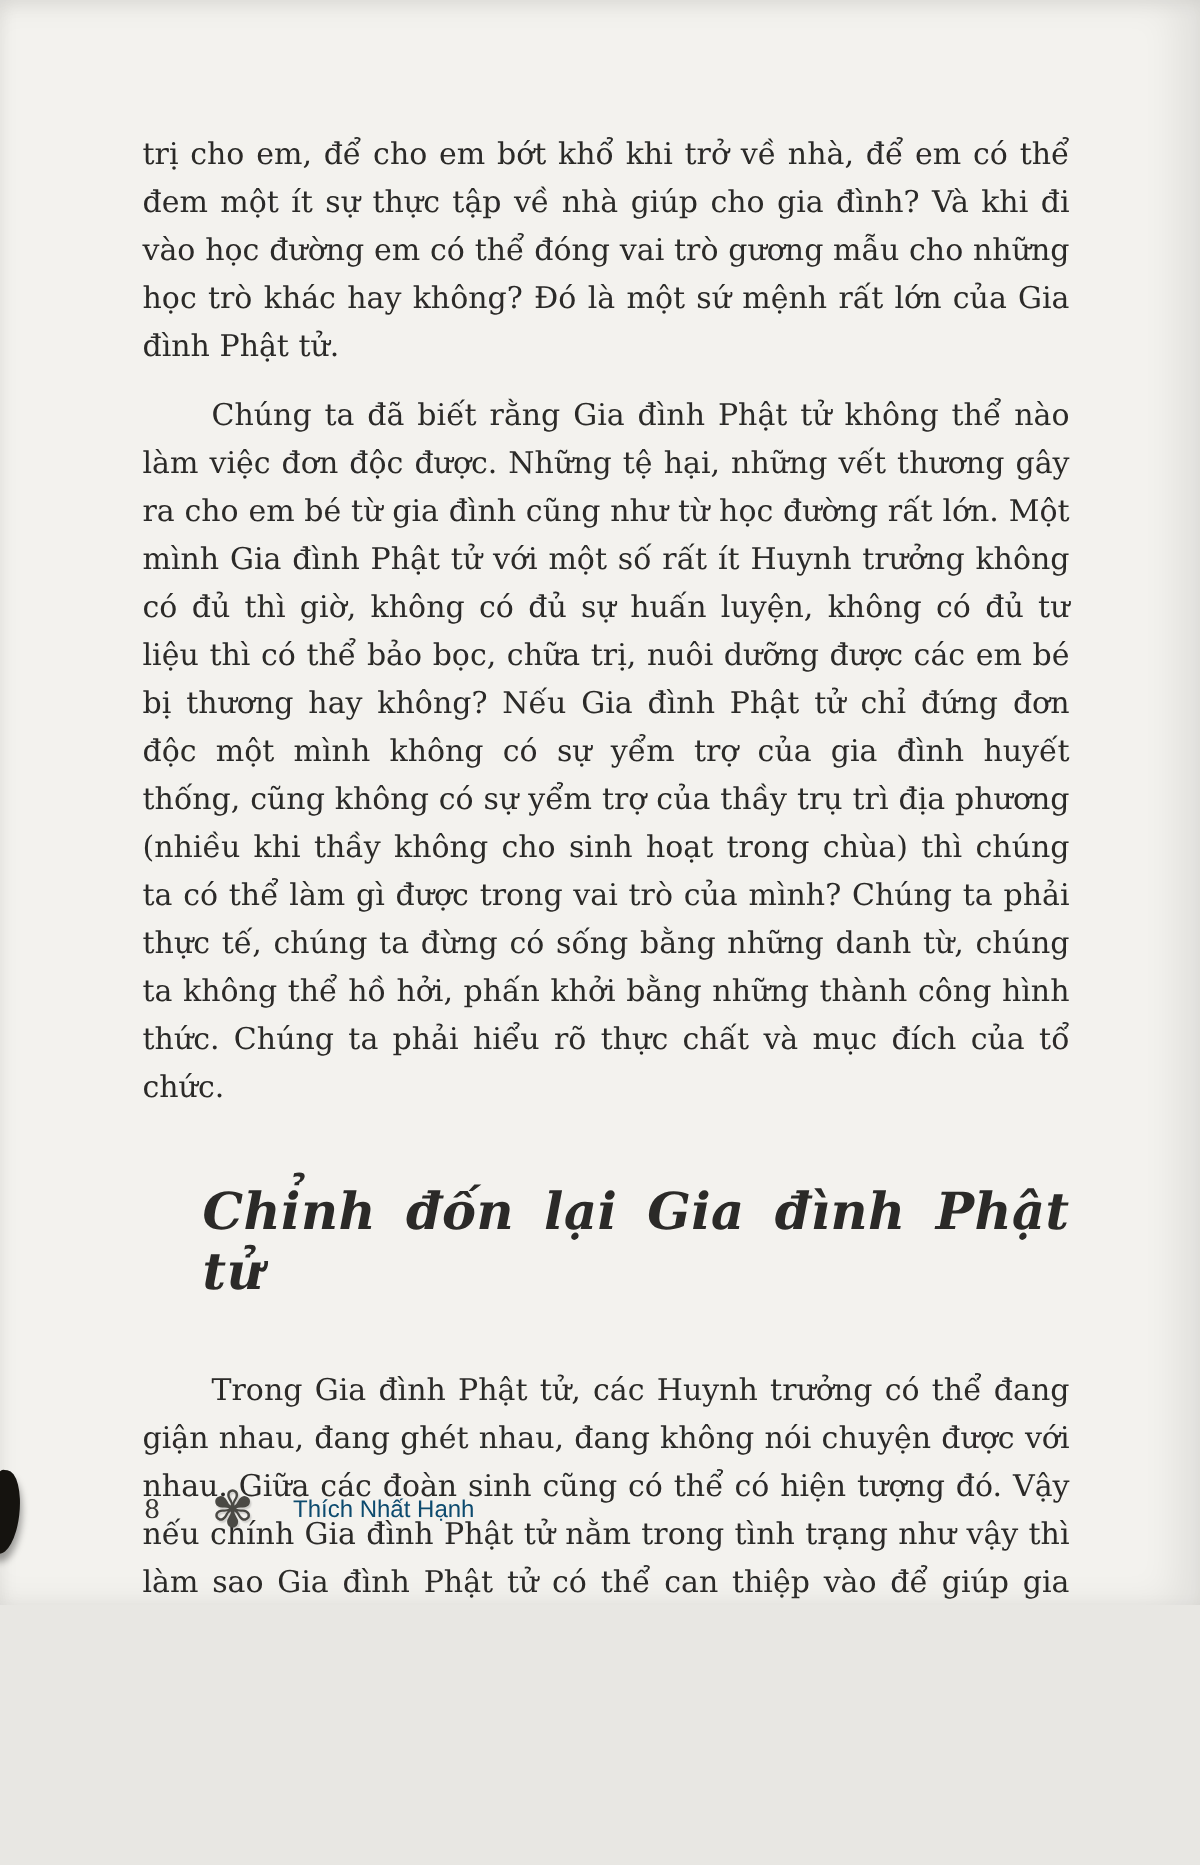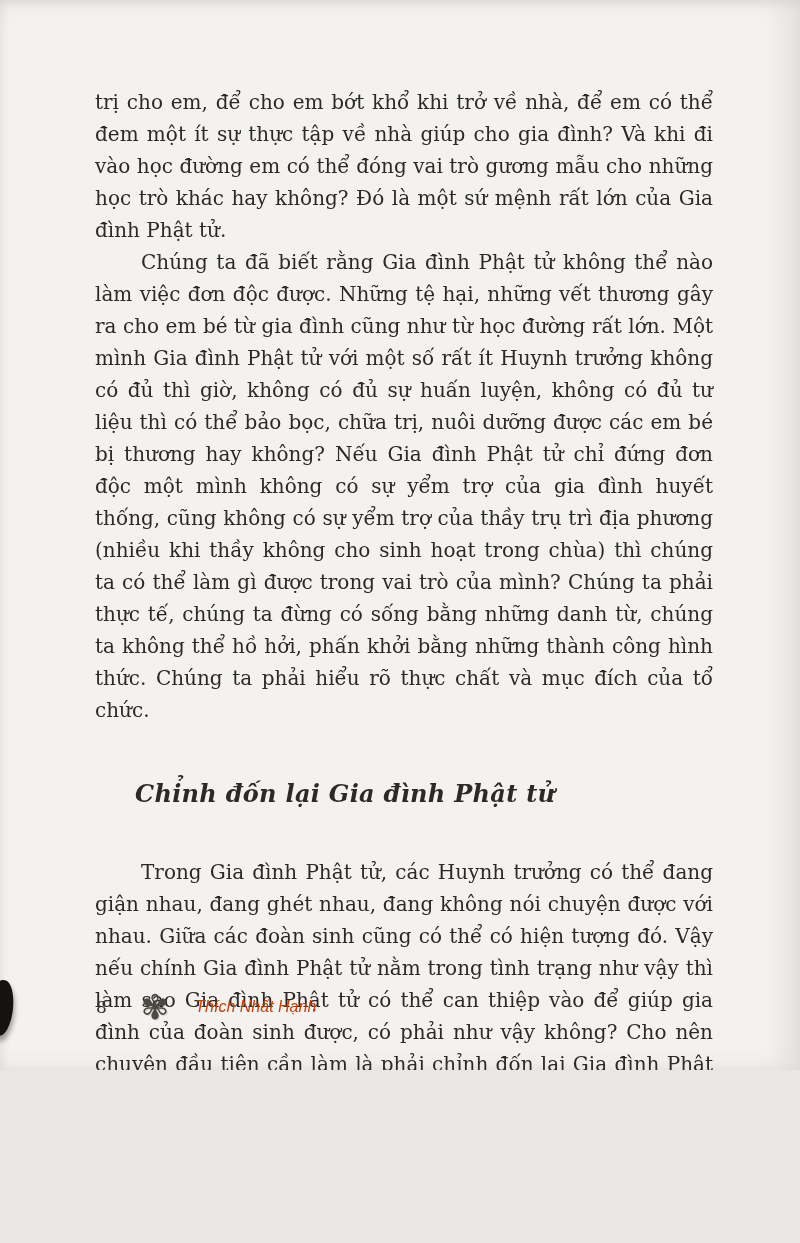--- a/index.html
+++ b/index.html
@@ -23,26 +23,26 @@
     top: 86px;
     left: 95px;
     width: 618px;
     color: #2b2a28;
     font-size: 20px;
     line-height: 32px;
     text-align: justify;
   }
   .para { text-align: justify; }
   .para.indent { text-indent: 46px; }
-  .para + .para { }
+  .para + .para { margin-top: 14px; }
   .section-heading {
     font-family: "DejaVu Serif", serif;
     font-style: italic;
     font-weight: bold;
-    font-size: 24px;
+    font-size: 34px;
     line-height: 40px;
     color: #2b2a28;
     letter-spacing: 0.3px;
     margin-top: 48px;
     margin-bottom: 42px;
     margin-left: 40px;
   }
   .footer {
     position: absolute;
     left: 96px;
@@ -59,23 +59,22 @@
   .ornament {
     font-size: 34px;
     line-height: 1;
     color: #4a4944;
     margin-left: 34px;
     text-shadow: 1px 1px 1px rgba(0,0,0,0.15);
   }
   .author {
     font-family: "Liberation Sans", sans-serif;
     font-size: 16px;
-    color: #c2410c;
+    color: #0c4a6e;
     margin-left: 26px;
-    font-style: italic;
   }
   .ink-smudge {
     position: absolute;
     left: -9px;
     bottom: 34px;
     width: 22px;
     height: 56px;
     background: #15130f;
     border-radius: 45% 60% 55% 40%;
     transform: rotate(7deg);

